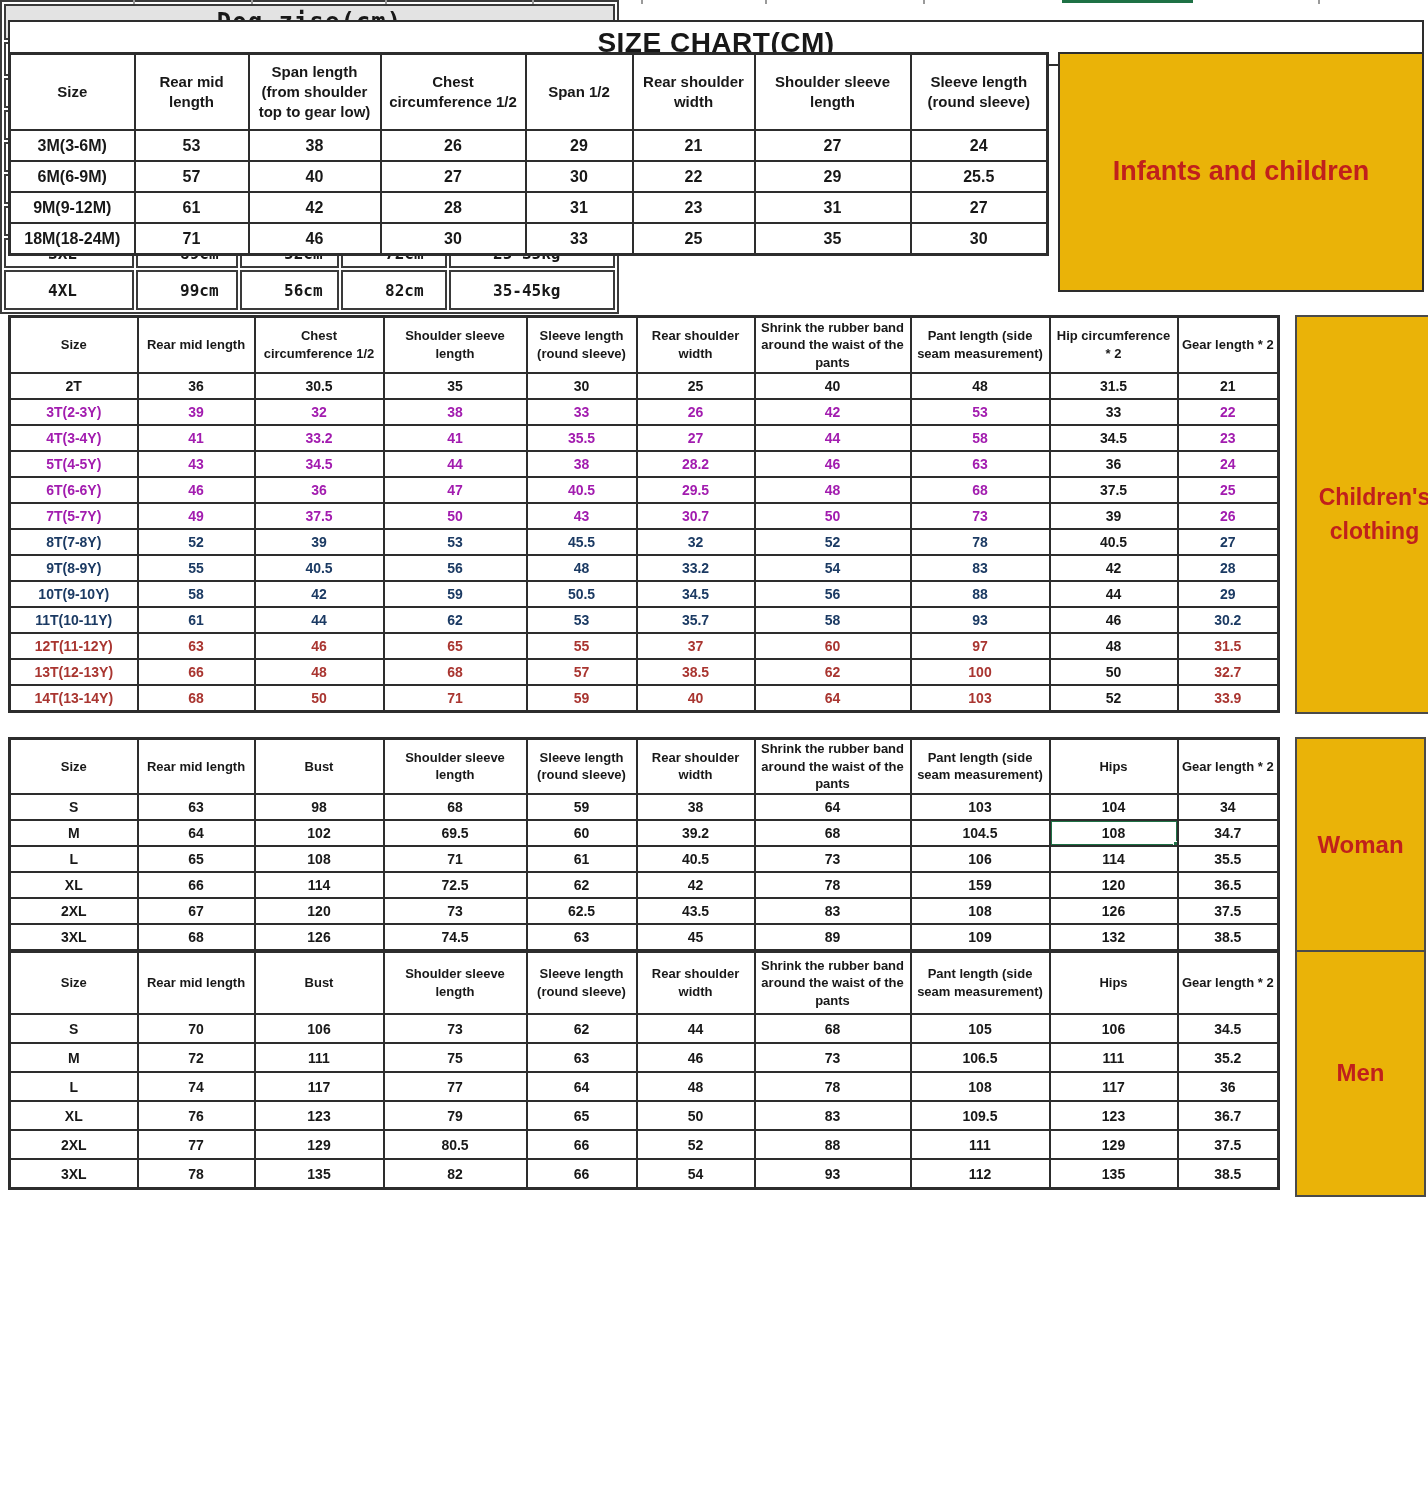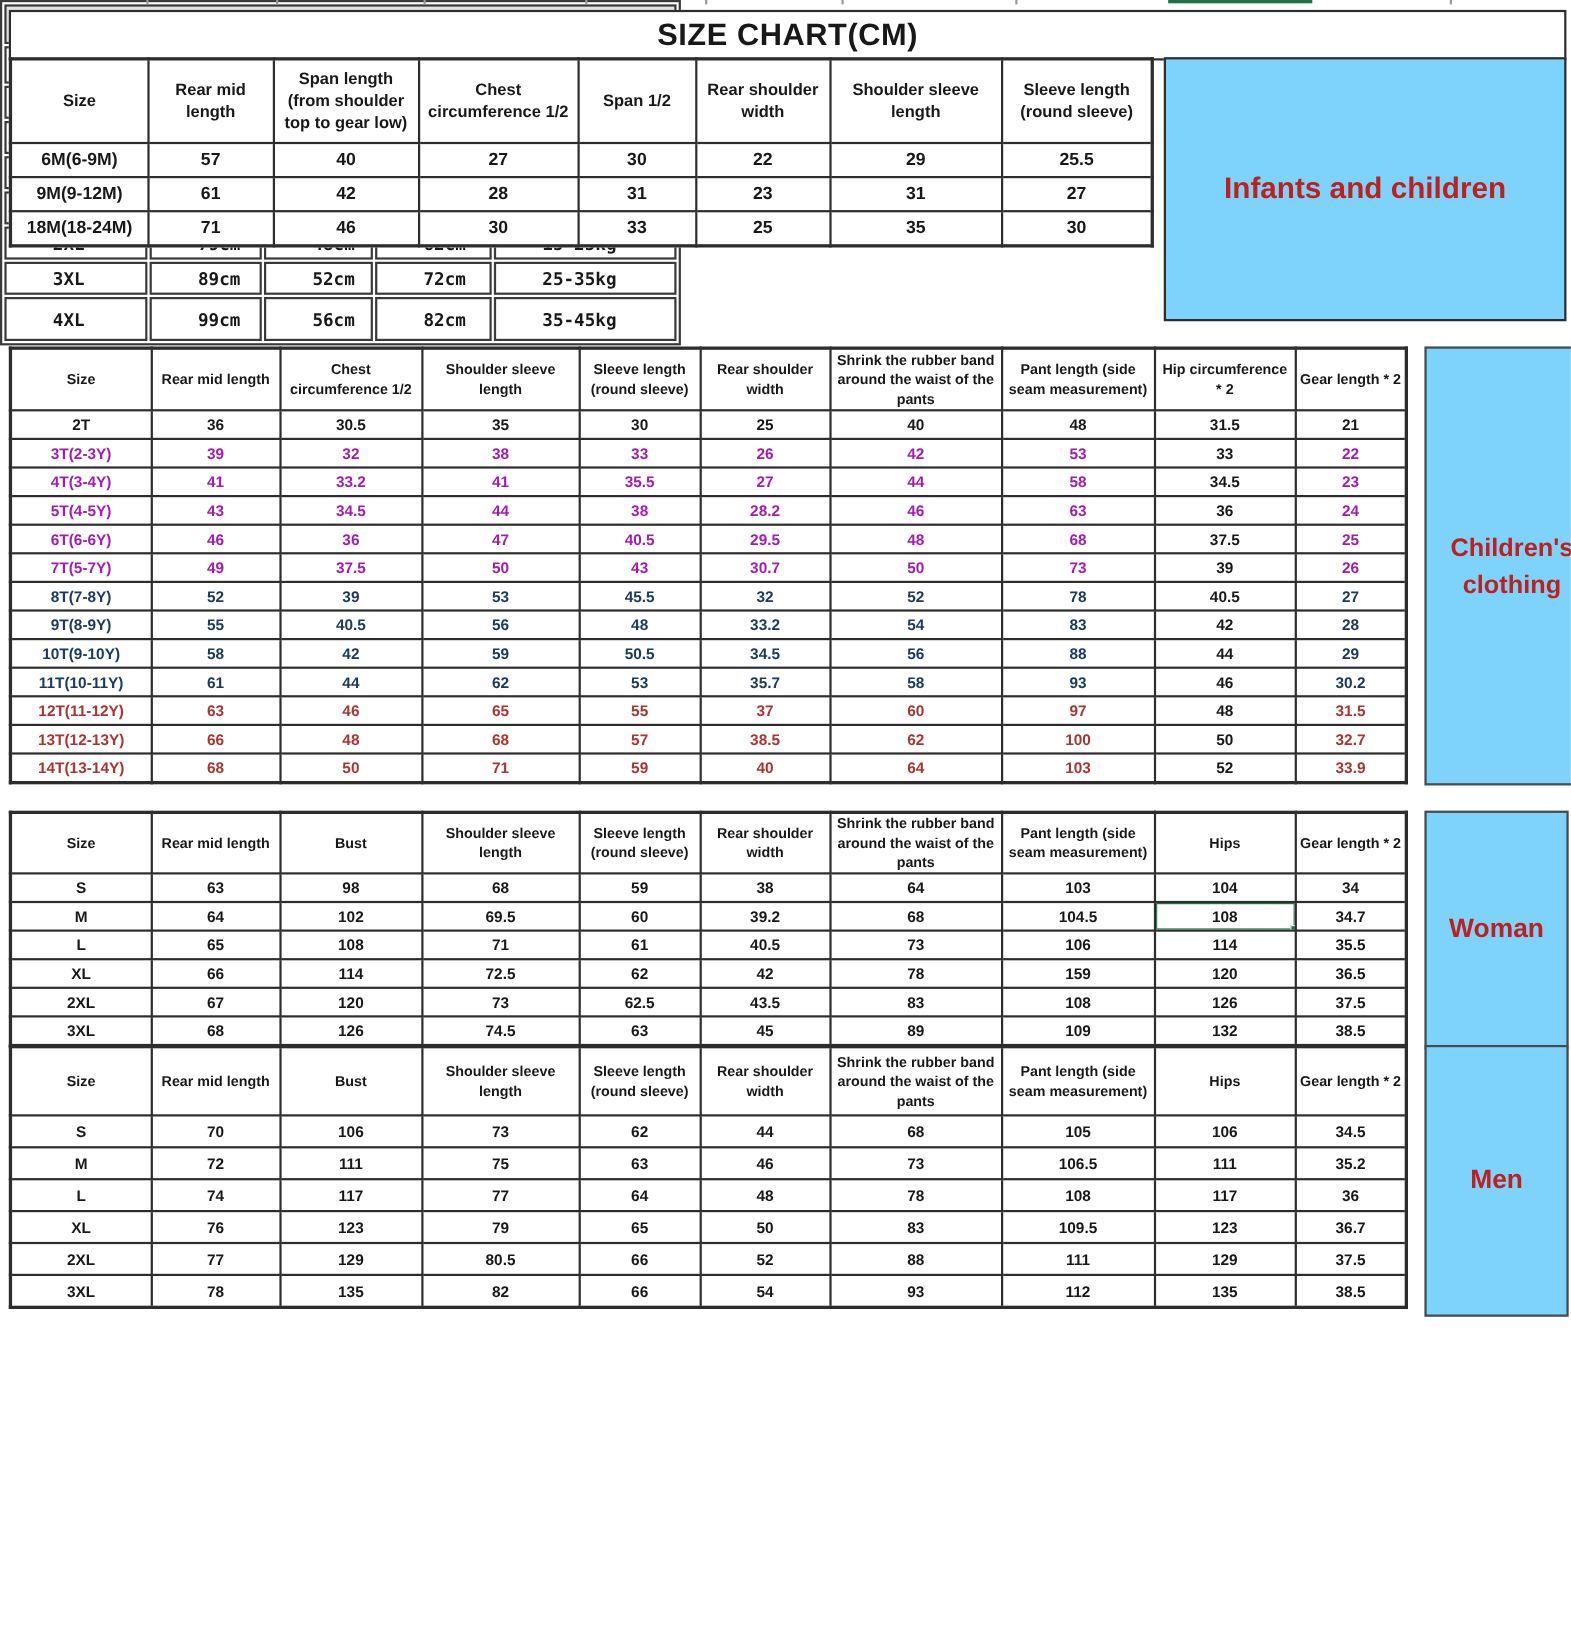--- a/index.html
+++ b/index.html
@@ -38,28 +38,28 @@
   .row-navy td{color:#1b3a63;}
   .row-red td{color:#a93530;}
   td.force-black{color:#181818 !important;}
   
   td.sel{position:relative;}
   td.sel::before{content:"";position:absolute;inset:-1px;border:2px solid #1e7145;pointer-events:none;}
   td.sel::after{content:"";position:absolute;right:-4px;bottom:-4px;width:6px;height:6px;
     background:#1e7145;border:1px solid #ffffff;z-index:2;}
   
   #title-bar{
-    position:absolute;left:8px;top:9px;width:1412px;height:42px;
+    position:absolute;left:8px;top:20px;width:1412px;height:42px;
     border:2px solid #2d2d2d;display:flex;align-items:center;justify-content:center;
     font-size:28px;letter-spacing:0.5px;background:#fff;
   }
   
   .group-box{
     position:absolute;display:flex;align-items:center;justify-content:center;
-    text-align:center;color:#c0201c;background:#7dd3fc;line-height:1.45;
+    text-align:center;color:#c0201c;background:#eab308;line-height:1.45;
   }
   #infants-box{left:1058px;top:52px;width:362px;height:236px;border:2px solid #2d2d2d;font-size:27px;}
   #children-box{left:1295px;top:315px;width:127px;height:395px;border:2px solid #4a4a4a;font-size:23px;padding:0 14px;}
   #woman-box{left:1295px;top:737px;width:127px;height:213px;border:2px solid #4a4a4a;font-size:24px;}
   #men-box{left:1295px;top:950px;width:127px;height:243px;border:2px solid #4a4a4a;font-size:24px;}
   
   #t5{
     left:8px;top:1228px;border-collapse:separate;border-spacing:2px;
     border:2px solid #3a3a3a;font-family:"DejaVu Sans Mono", monospace;
   }
@@ -104,20 +104,30 @@
         <th class="colhead">Rear mid length</th>
         <th class="colhead">Span length (from shoulder top to gear low)</th>
         <th class="colhead">Chest circumference 1/2</th>
         <th class="colhead">Span 1/2</th>
         <th class="colhead">Rear shoulder width</th>
         <th class="colhead">Shoulder sleeve length</th>
         <th class="colhead">Sleeve length (round sleeve)</th>
       </tr>
     </thead>
     <tbody>
+      <tr class="row-black">
+        <td>3M(3-6M)</td>
+        <td>53</td>
+        <td>38</td>
+        <td>26</td>
+        <td>29</td>
+        <td>21</td>
+        <td>27</td>
+        <td>24</td>
+      </tr>
       <tr class="row-black">
         <td>6M(6-9M)</td>
         <td>57</td>
         <td>40</td>
         <td>27</td>
         <td>30</td>
         <td>22</td>
         <td>29</td>
         <td>25.5</td>
       </tr>

